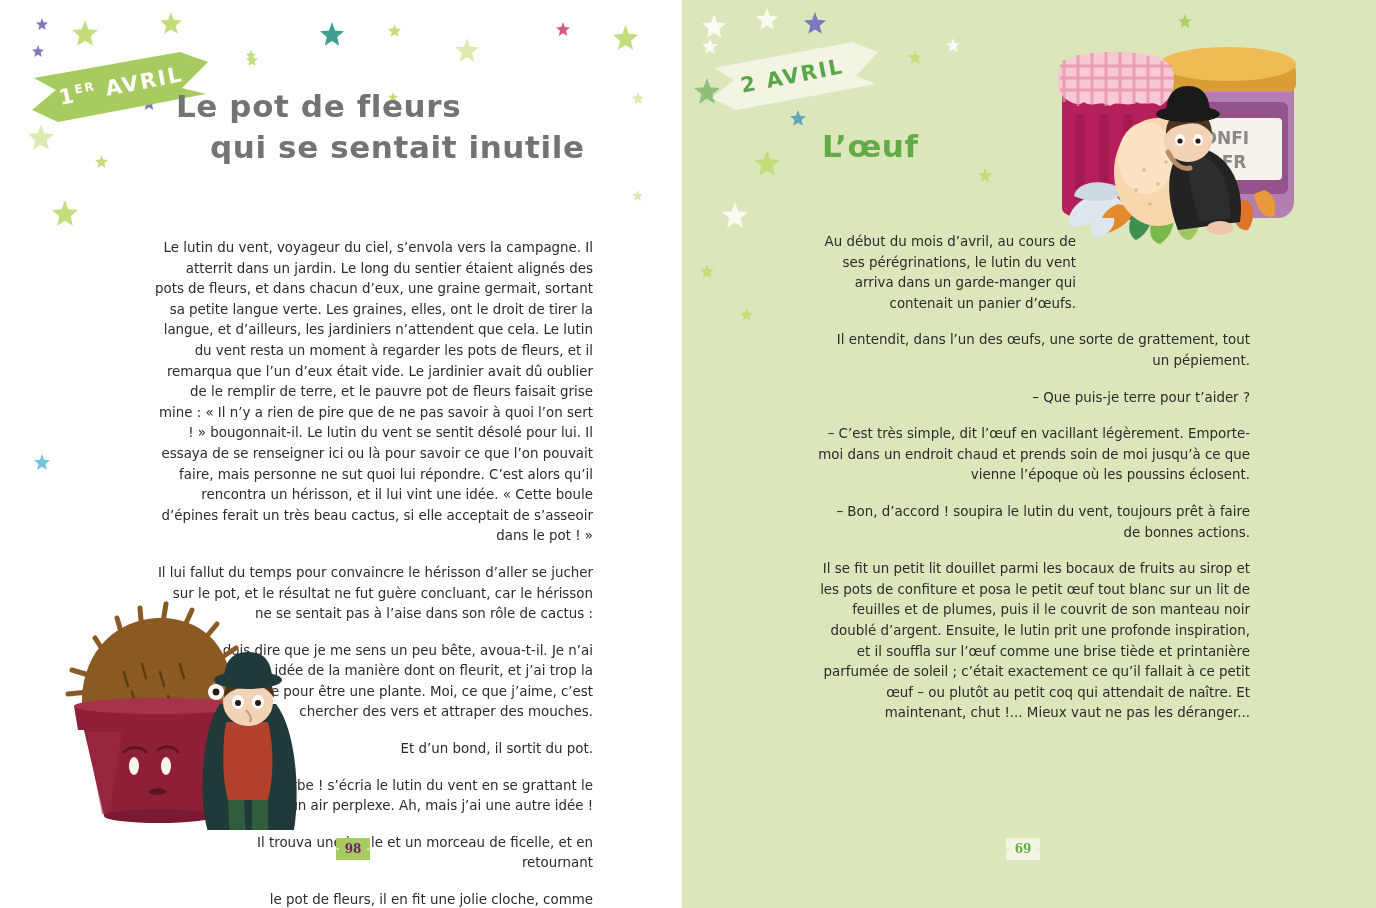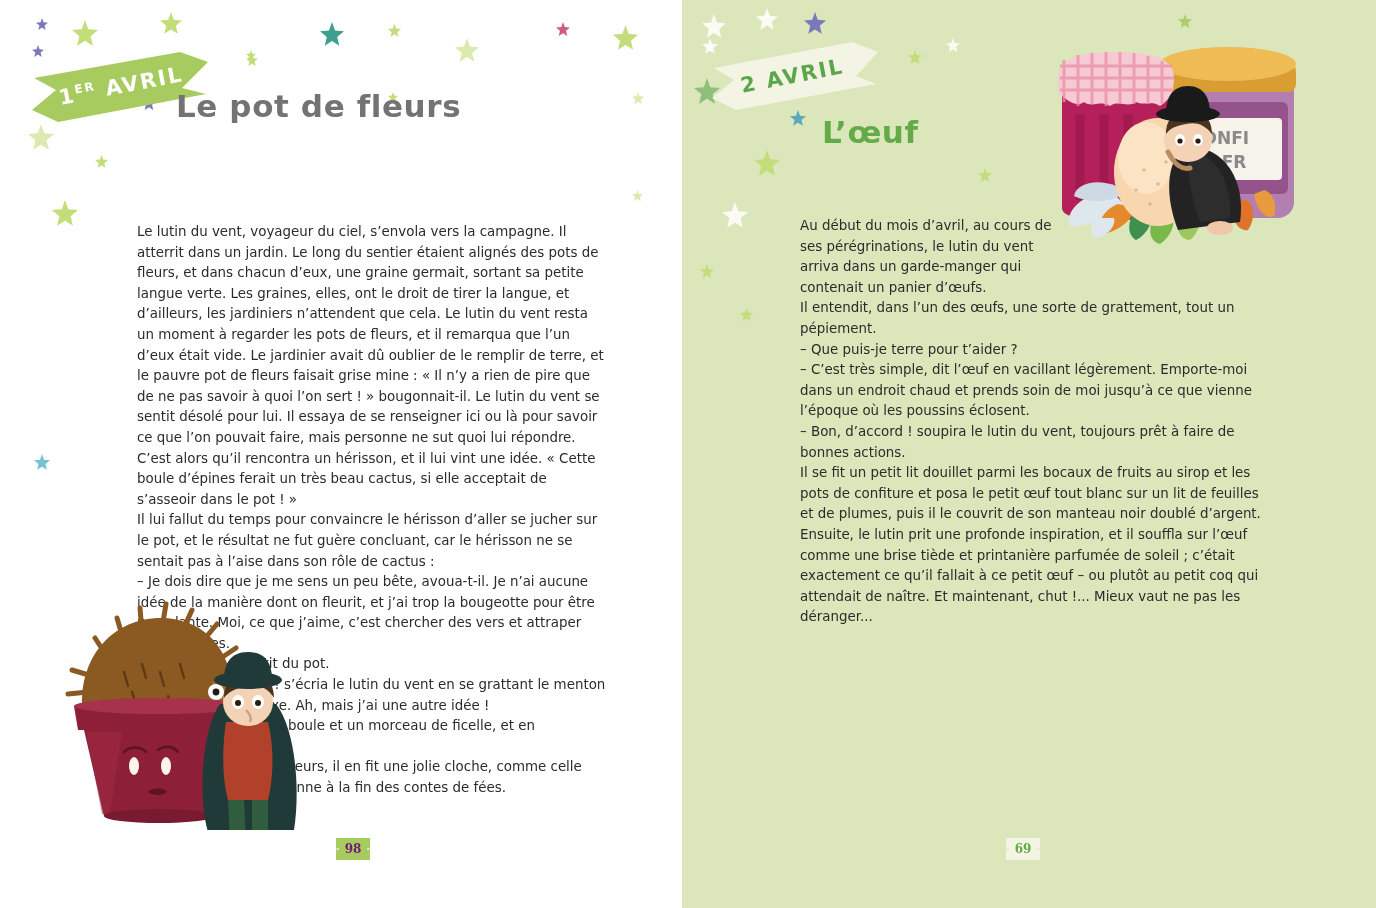--- a/index.html
+++ b/index.html
@@ -64,21 +64,21 @@
   
   .body-text{
     position:absolute;
     color:#2b2b2b;
     font-size:13.4px;
     line-height:20.6px;
     text-align:left;
   }
   .body-left{left:137px;top:222px;width:472px;}
   .body-right{left:800px;top:216px;width:466px;}
-  .body-text p{margin:0;}
+  .body-text p{margin:16px;text-align:right;}
   .indent-1{padding-left:36px;}
   .indent-2{padding-left:62px;}
   .indent-3{padding-left:86px;}
   .body-right .short1{width:260px;}
 
   
   .folio{
     position:absolute;
     width:34px;height:22px;
     display:flex;align-items:center;justify-content:center;
@@ -201,20 +201,21 @@
       <svg class="rib-svg" width="180" height="76" viewBox="0 0 180 76">
         <path d="M4 30 L150 4 L178 14 L152 40 L176 46 L28 74 L2 62 L26 42 Z" fill="#a8cb5f"></path>
       </svg>
       <div class="rib-label">
         <span>1</span><sup>ER</sup><span> AVRIL</span>
       </div>
     </div>
 
     <div class="story-title title-left">
       <span class="l1">Le pot de fleurs</span>
+      <span class="l2">qui se sentait inutile</span>
     </div>
 
     <div class="body-text body-left">
       <p>Le lutin du vent, voyageur du ciel, s’envola vers la campagne. Il atterrit dans un jardin. Le long du sentier étaient alignés des pots de fleurs, et dans chacun d’eux, une graine germait, sortant sa petite langue verte. Les graines, elles, ont le droit de tirer la langue, et d’ailleurs, les jardiniers n’attendent que cela. Le lutin du vent resta un moment à regarder les pots de fleurs, et il remarqua que l’un d’eux était vide. Le jardinier avait dû oublier de le remplir de terre, et le pauvre pot de fleurs faisait grise mine : « Il n’y a rien de pire que de ne pas savoir à quoi l’on sert ! » bougonnait-il. Le lutin du vent se sentit désolé pour lui. Il essaya de se renseigner ici ou là pour savoir ce que l’on pouvait faire, mais personne ne sut quoi lui répondre. C’est alors qu’il rencontra un hérisson, et il lui vint une idée. « Cette boule d’épines ferait un très beau cactus, si elle acceptait de s’asseoir dans le pot ! »</p>
       <p>Il lui fallut du temps pour convaincre le hérisson d’aller se jucher sur le pot, et le résultat ne fut guère concluant, car le hérisson ne se sentait pas à l’aise dans son rôle de cactus :</p>
       <p>– Je dois dire que je me sens un peu bête, avoua-t-il. Je n’ai aucune idée de la manière dont on fleurit, et j’ai trop la bougeotte pour être une plante. Moi, ce que j’aime, c’est chercher des vers et attraper des mouches.</p>
       <p> Et d’un bond, il sortit du pot.</p>
       <p class="indent-1">– Quelle barbe ! s’écria le lutin du vent en se grattant le menton d’un air perplexe. Ah, mais j’ai une autre idée !</p>
       <p class="indent-2">Il trouva une boule et un morceau de ficelle, et en retournant</p>
       <p class="indent-3">le pot de fleurs, il en fit une jolie cloche, comme celle</p>
@@ -385,21 +386,21 @@
         </svg>
       </span>
 
     <div class="ribbon ribbon-right" style="left:28px;top:38px;">
       <svg class="rib-svg" width="170" height="74" viewBox="0 0 170 74">
         <path d="M4 30 L142 4 L168 14 L146 38 L166 46 L26 72 L2 60 L24 42 Z" fill="#f4f4e4"></path>
       </svg>
       <div class="rib-label">2 AVRIL</div>
     </div>
 
-    <div class="story-title title-right" style="left:140px;top:112px;">L’œuf</div>
+    <div class="story-title title-right" style="left:140px;top:126px;">L’œuf</div>
 
     <div class="illus" style="left:358px;top:22px;">
       <svg width="290" height="230" viewBox="0 0 290 230">
 
         <g>
           <rect x="122" y="46" width="132" height="150" rx="16" fill="#b27fb0"></rect>
           <rect x="130" y="80" width="118" height="92" rx="6" fill="#7e2f6e" opacity=".55"></rect>
           <rect x="136" y="96" width="106" height="62" rx="4" fill="#f6f3ea"></rect>
           <text x="150" y="122" font-family="'DejaVu Sans',sans-serif" font-size="17" font-weight="bold" fill="#8a8a8a">CONFI</text>
           <text x="150" y="146" font-family="'DejaVu Sans',sans-serif" font-size="17" font-weight="bold" fill="#8a8a8a">DE FR</text>

